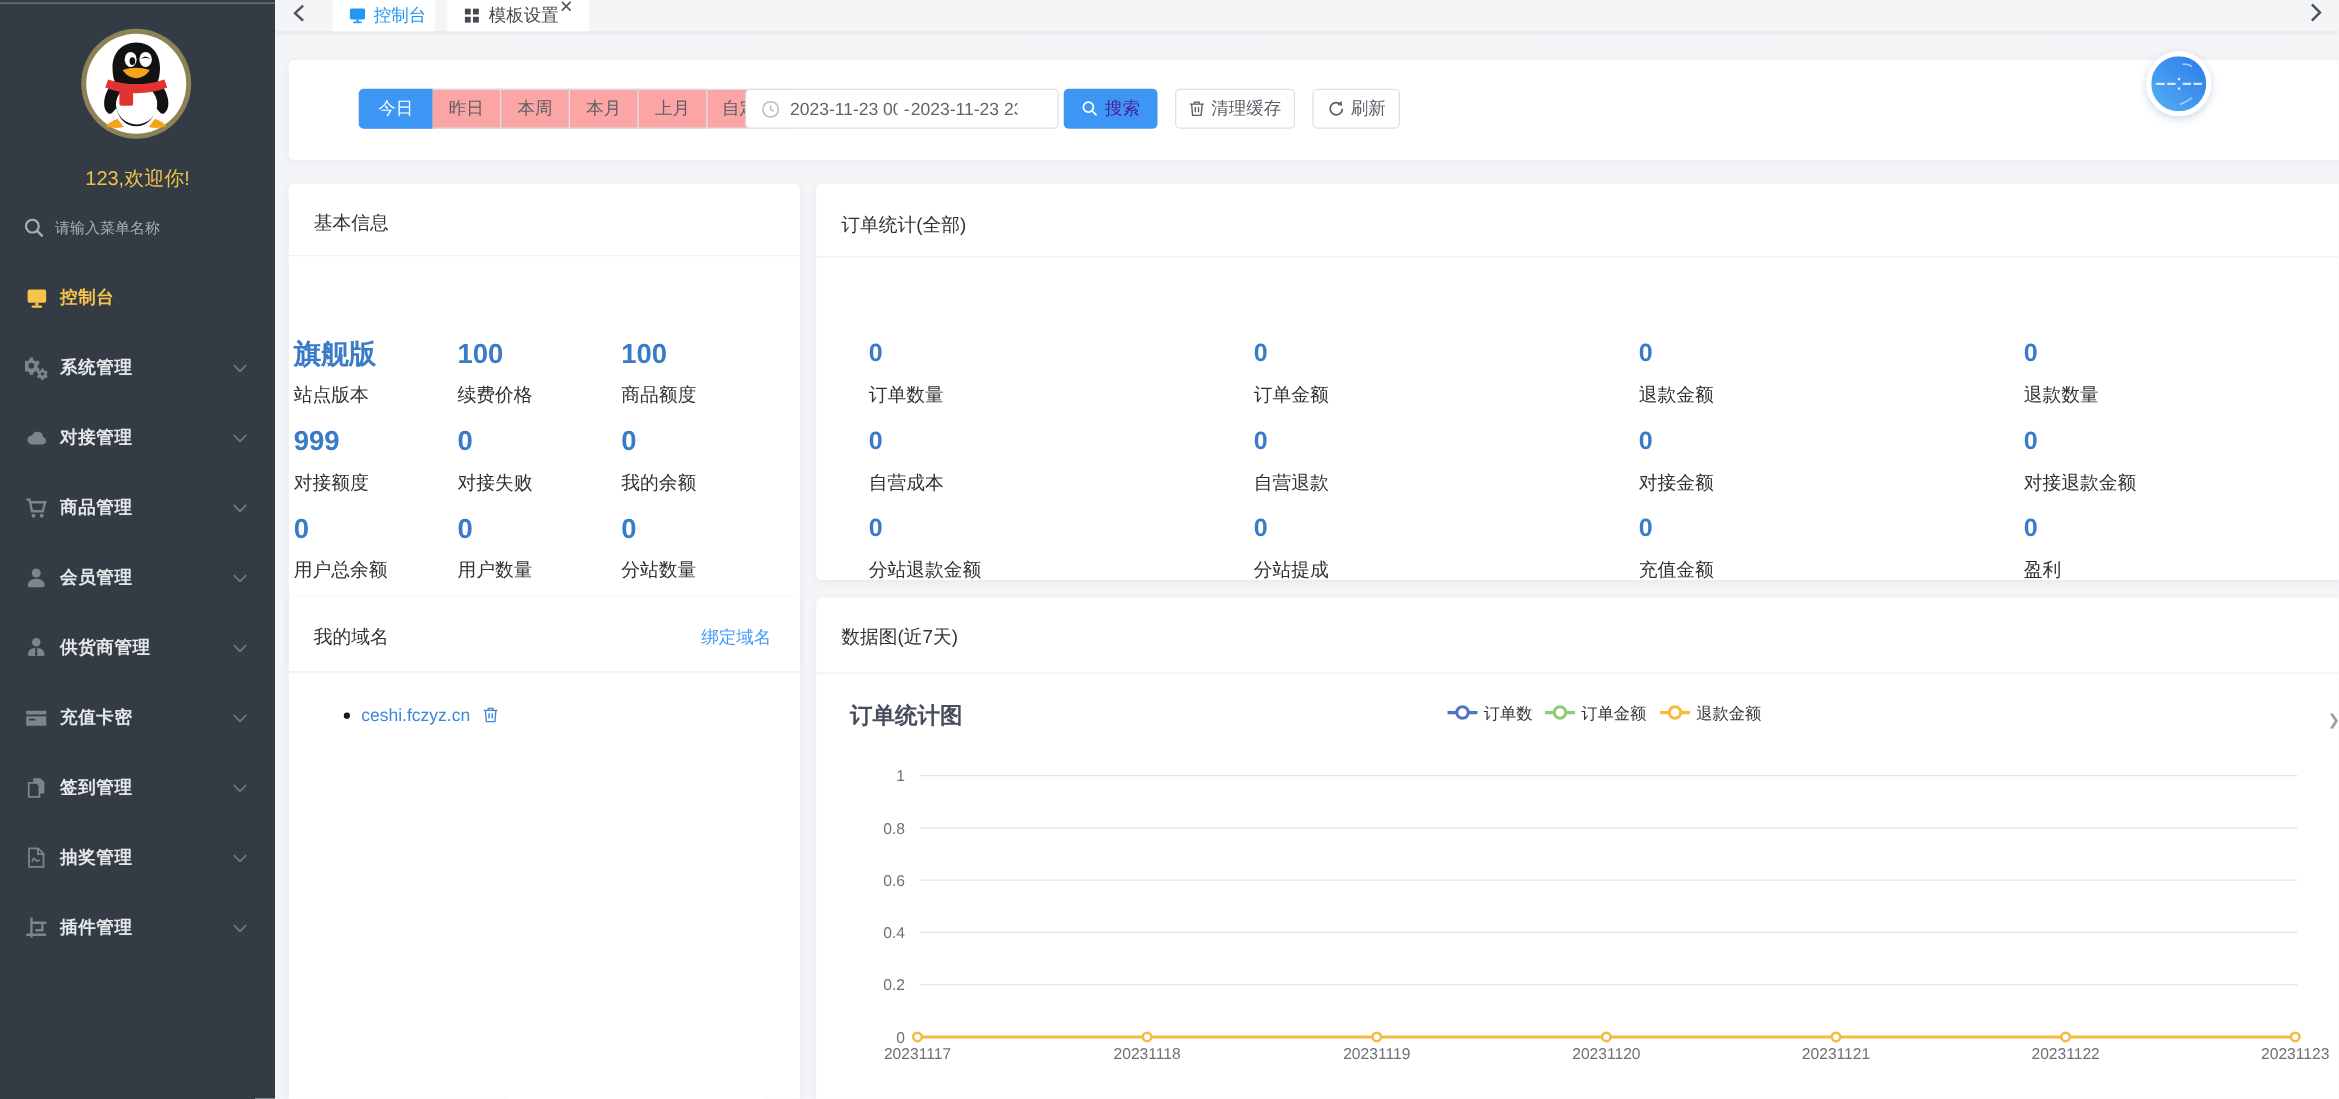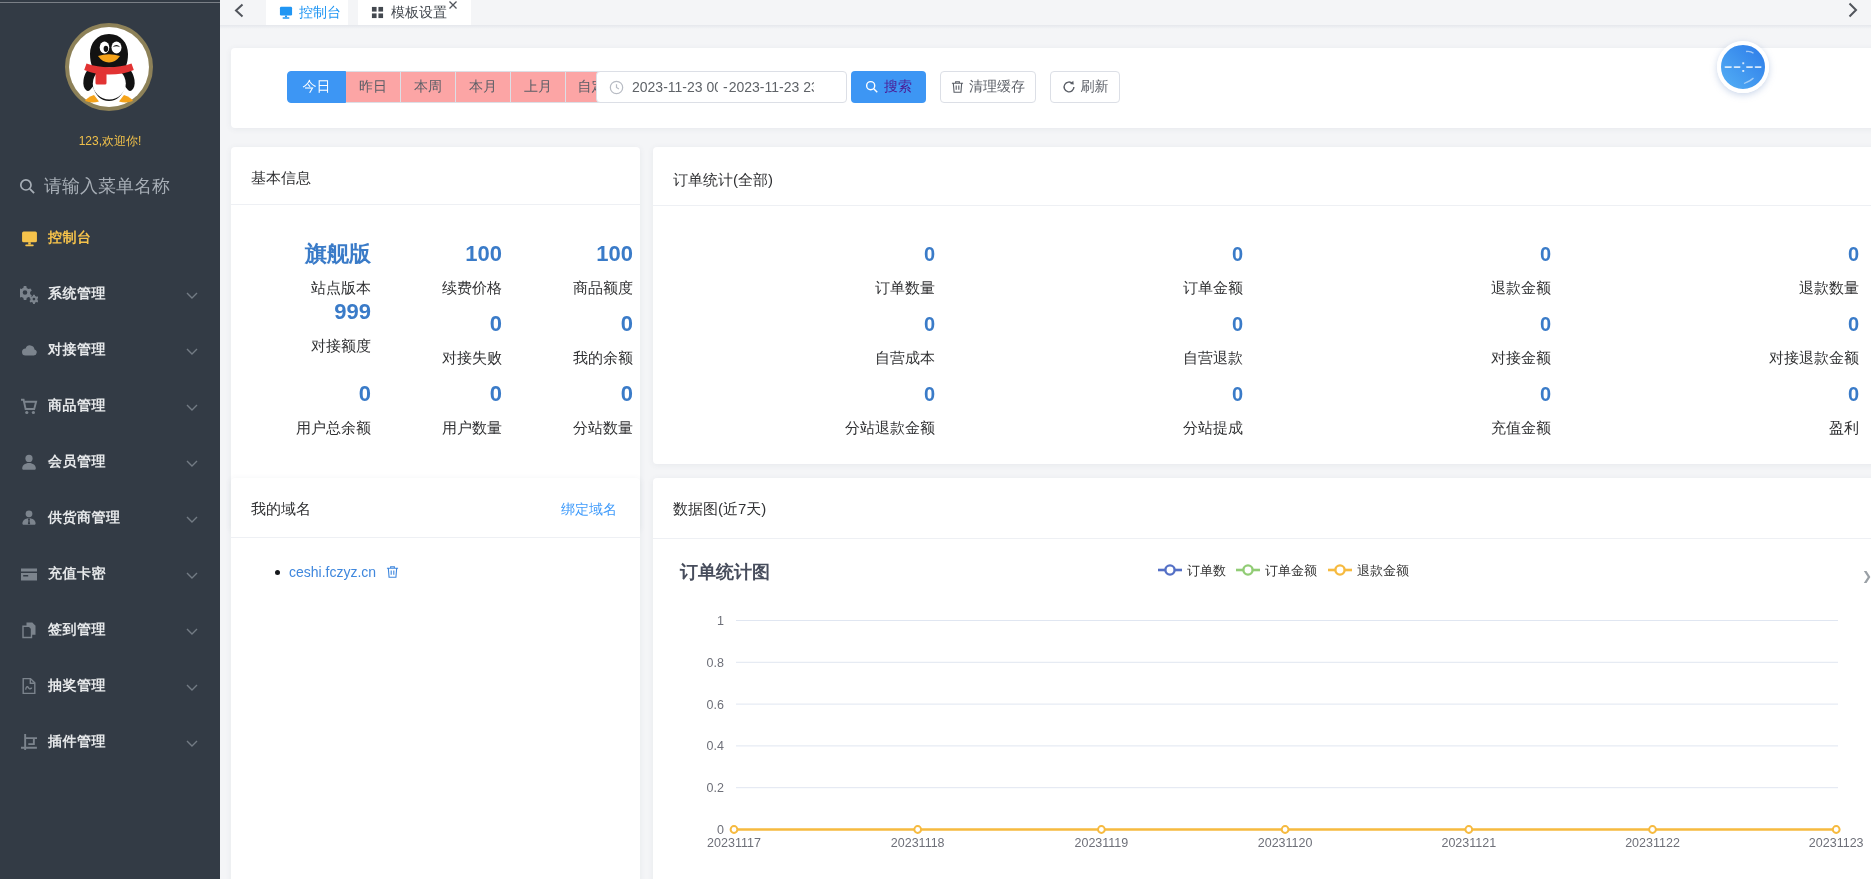--- a/index.html
+++ b/index.html
@@ -4,22 +4,22 @@
 <title>控制台</title>
 <style>
   * { margin:0; padding:0; box-sizing:border-box; }
   html,body { width:1871px; height:879px; overflow:hidden; }
   body { position:relative; font-family:"Liberation Sans",sans-serif; background:#f4f5f7; }
   .abs { position:absolute; }
 
   
   .sidebar { position:absolute; left:0; top:0; bottom:0; width:220px; background:#333b45; }
   .sidebar .topline { position:absolute; top:2px; left:0; right:0; height:1px; background:rgba(255,255,255,.35); }
-  .welcome { position:absolute; top:133px; left:0; width:100%; text-align:center; color:#f0c04a; font-size:12px; }
-  .searchrow { position:absolute; top:174px; left:19px; color:#a7aeb6; font-size:18px; display:flex; align-items:center;text-align:right; }
+  .welcome { position:absolute; top:133px; left:0; width:100%; text-align:center; color:#f0c04a; font-size:16px; }
+  .searchrow { position:absolute; top:174px; left:19px; color:#a7aeb6; font-size:12px; display:flex; align-items:center;text-align:right; }
   .searchrow svg { margin-right:8px; }
   .menu { position:absolute; top:210px; left:0; width:220px; list-style:none; }
   .menu li { position:relative; height:56px; }
   .menu .mi { position:absolute; left:20px; top:50%; transform:translateY(-50%); width:18px; height:18px; display:flex; align-items:center; justify-content:center;}
   .menu .ml { position:absolute; left:48px; top:50%; transform:translateY(-50%); font-size:14px; color:#e6e8ea; letter-spacing:.5px; font-weight:700;}
   .menu .mc { position:absolute; right:22px; top:50%; transform:translateY(-50%); }
   .menu li.active .ml { color:#f6c34b; }
 
   
   .main { position:absolute; left:220px; top:0; right:0; bottom:0; background:#f4f5f7; overflow:hidden; }
@@ -38,21 +38,21 @@
   .grp .btn:first-child { margin-left:0; border-radius:4px 0 0 4px; }
   .grp .btn:last-child { border-radius:0 4px 4px 0; }
   .grp .btn.on { background:#3d96f4; border-color:#3d96f4; color:#fff; z-index:2; }
   .dateinput { position:absolute; left:365px; top:23px; width:251px; height:32px; border:1px solid #dcdfe6; border-radius:4px; background:#fff; display:flex; align-items:center; overflow:hidden; color:#5f6368; font-size:14px; white-space:nowrap; }
   .dateinput svg { flex:0 0 auto; margin:0 8px 0 12px; }
   .tbtn { position:absolute; top:23px; height:32px; border-radius:4px; display:flex; align-items:center; justify-content:center; font-size:14px; }
   .tbtn svg { margin-right:5px; }
   .circlebtn { position:absolute; width:52px; height:52px; border-radius:50%; background:linear-gradient(45deg, #54b0f5 0%, #2e7de9 95%); border:4px solid #fff; box-shadow:0 2px 7px rgba(120,150,200,.4); }
 
   
-  .stat { position:absolute; text-align:right; }
+  .stat { position:absolute; text-align:left;margin-top:29px; }
   .stat .n { font-size:22px; font-weight:bold; color:#3a7bc8; line-height:26px; }
   .stat .l { font-size:15px; color:#303133; margin-top:12px; line-height:17px; }
   .stat2 .n { font-size:20px; }
 </style>
 </head>
 <body>
 
 <div class="sidebar">
   <div class="topline"></div>
   <svg class="abs" style="left:64px;top:22px" width="90" height="90" viewBox="0 0 90 90">
@@ -291,21 +291,21 @@
         <div class="l">站点版本</div>
       </div>
     <div class="stat" style="left:135px;top:94px;width:136px;">
         <div class="n">100</div>
         <div class="l">续费价格</div>
       </div>
     <div class="stat" style="left:266px;top:94px;width:136px;">
         <div class="n">100</div>
         <div class="l">商品额度</div>
       </div>
-    <div class="stat" style="left:4px;top:152px;width:136px;">
+    <div class="stat" style="left:4px;top:164px;width:136px;">
         <div class="n">999</div>
         <div class="l">对接额度</div>
       </div>
     <div class="stat" style="left:135px;top:164px;width:136px;">
         <div class="n">0</div>
         <div class="l">对接失败</div>
       </div>
     <div class="stat" style="left:266px;top:164px;width:136px;">
         <div class="n">0</div>
         <div class="l">我的余额</div>

